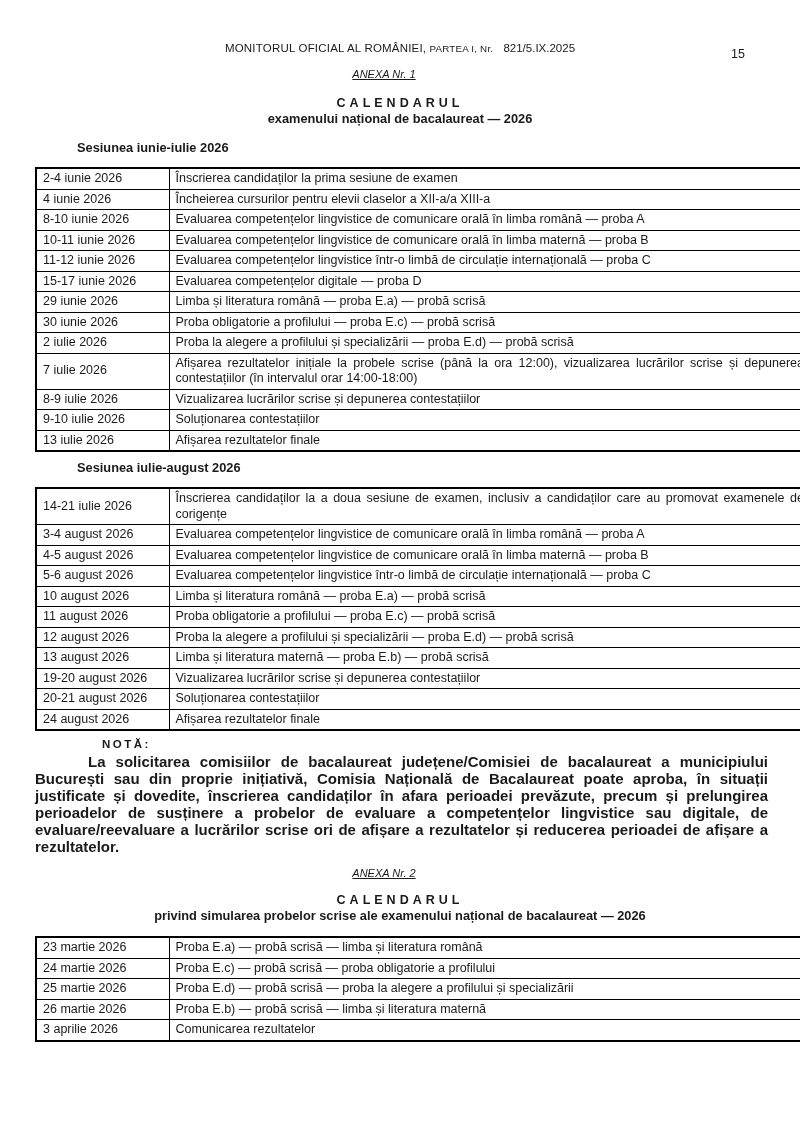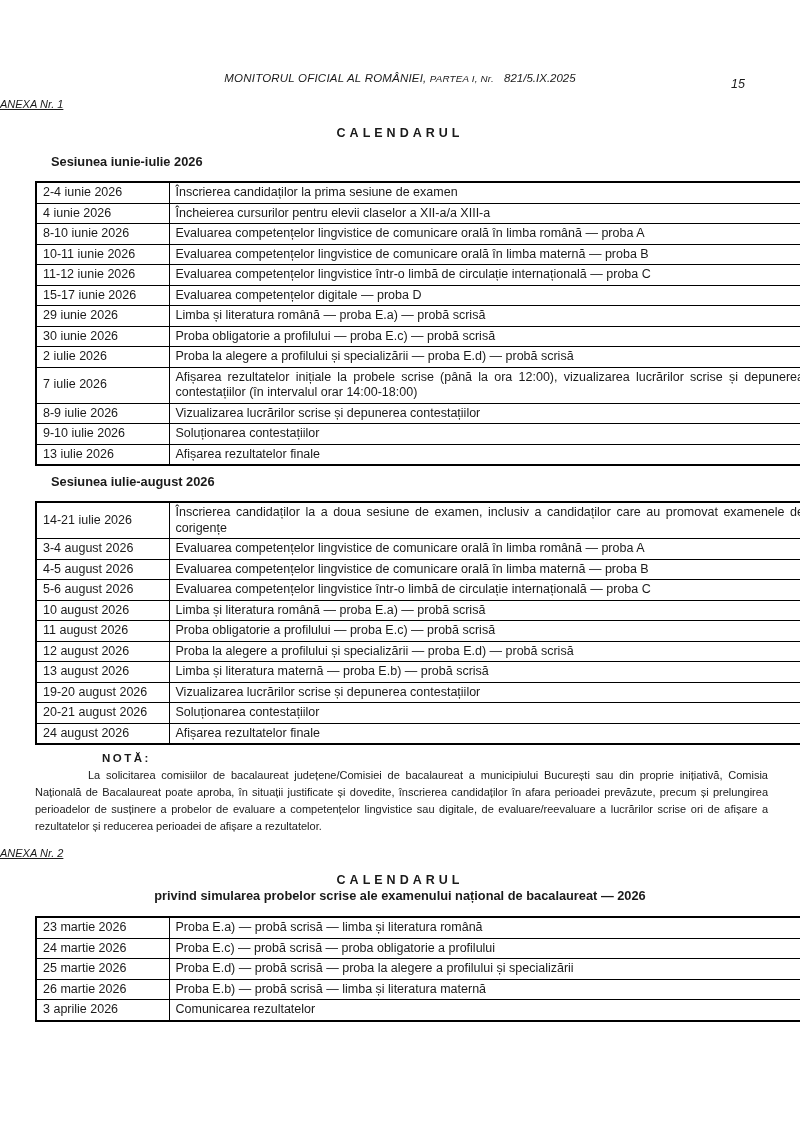--- a/index.html
+++ b/index.html
@@ -8,39 +8,38 @@
     background: #ffffff;
     font-family: "Liberation Sans", sans-serif;
     color: #1a1a1a;
     overflow: hidden;
   }
   .page { position: relative; width: 800px; height: 1132px; background: #fff; }
 
   
   .running-head {
     position: relative;
-    margin-top: 71px;
+    margin-top: 41px;
     text-align: center;
     font-size: 11.5px;
     line-height: 14px;
     white-space: nowrap;
-    font-style: italic;
   }
   .running-head .caps-big { letter-spacing: 0.2px; }
   .running-head .caps-small { font-size: 9.8px; letter-spacing: 0.2px; }
   .running-head .issue { margin-left: 7px; }
   .page-number {
     position: absolute;
     top: 6px; right: 55px;
     font-size: 12.5px; line-height: 14px;
   }
 
   .annex-label {
     margin: 12px 32px 0 0;
-    text-align: left;
+    text-align: center;
     font-style: italic;
     font-size: 11px;
     text-decoration: underline;
   }
 
   .doc-title {
     margin-top: 16px;
     text-align: center;
     font-weight: bold;
     font-size: 12.5px;
@@ -48,21 +47,21 @@
     line-height: 15px;
   }
   .doc-subtitle {
     text-align: center;
     font-weight: bold;
     font-size: 12.8px;
     line-height: 16px;
   }
 
   .session-heading {
-    margin: 13px 0 0 51px;
+    margin: 13px 0 0 77px;
     font-weight: bold;
     font-size: 12.8px;
     line-height: 15px;
   }
 
   table.calendar {
     margin: 12px 0 0 35px;
     width: 783px;
     border-collapse: collapse;
     border: 2px solid #000;
@@ -82,44 +81,46 @@
   .note-label {
     margin-left: 53px;
     font-weight: bold;
     font-size: 11.5px;
     letter-spacing: 2.5px;
     line-height: 15px;
     padding-left: 14px;
   }
   .note-text {
     margin-top: 1px;
-    font-size: 11px;
+    font-size: 15px;
     line-height: 17px;
     text-align: justify;
     text-indent: 53px;
+    font-weight: bold;
   }
 
   .annex2-label { }
   .sim-title { margin-top: 14px; }
 </style>
 </head>
 <body>
 
 <div class="page">
 
   <div class="running-head">
     <span class="caps-big">MONITORUL OFICIAL AL ROMÂNIEI,</span>
     <span class="caps-small">PARTEA I, Nr.</span>
     <span class="issue">821/5.IX.2025</span>
     <span class="page-number">15</span>
   </div>
 
   <div class="annex-label">ANEXA Nr. 1</div>
 
   <div class="doc-title">CALENDARUL</div>
+  <div class="doc-subtitle">examenului național de bacalaureat — 2026</div>
 
   <div class="session-heading">Sesiunea iunie-iulie 2026</div>
 
   <table class="calendar">
     <tbody>
         <tr>
           <td class="date-cell">2-4 iunie 2026</td>
           <td class="activity-cell">Înscrierea candidaților la prima sesiune de examen</td>
         </tr>
         <tr>

